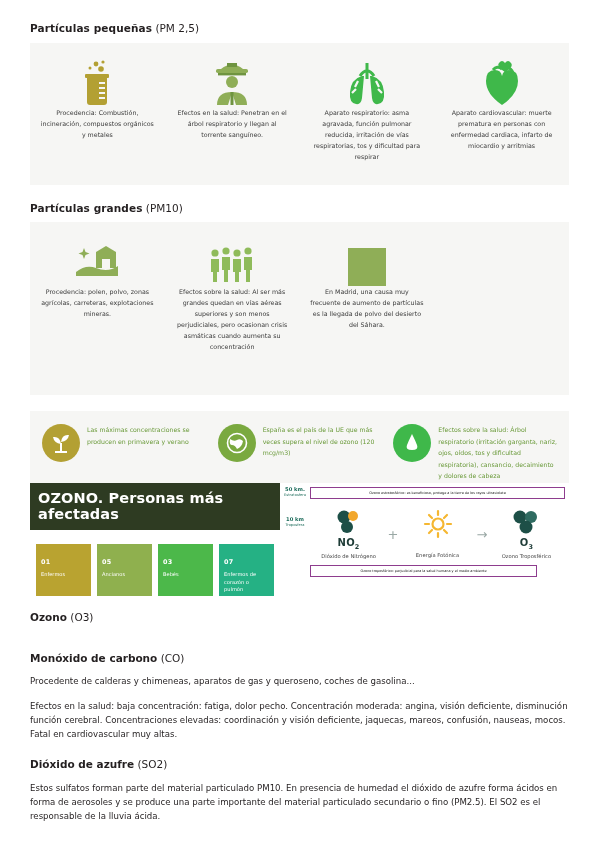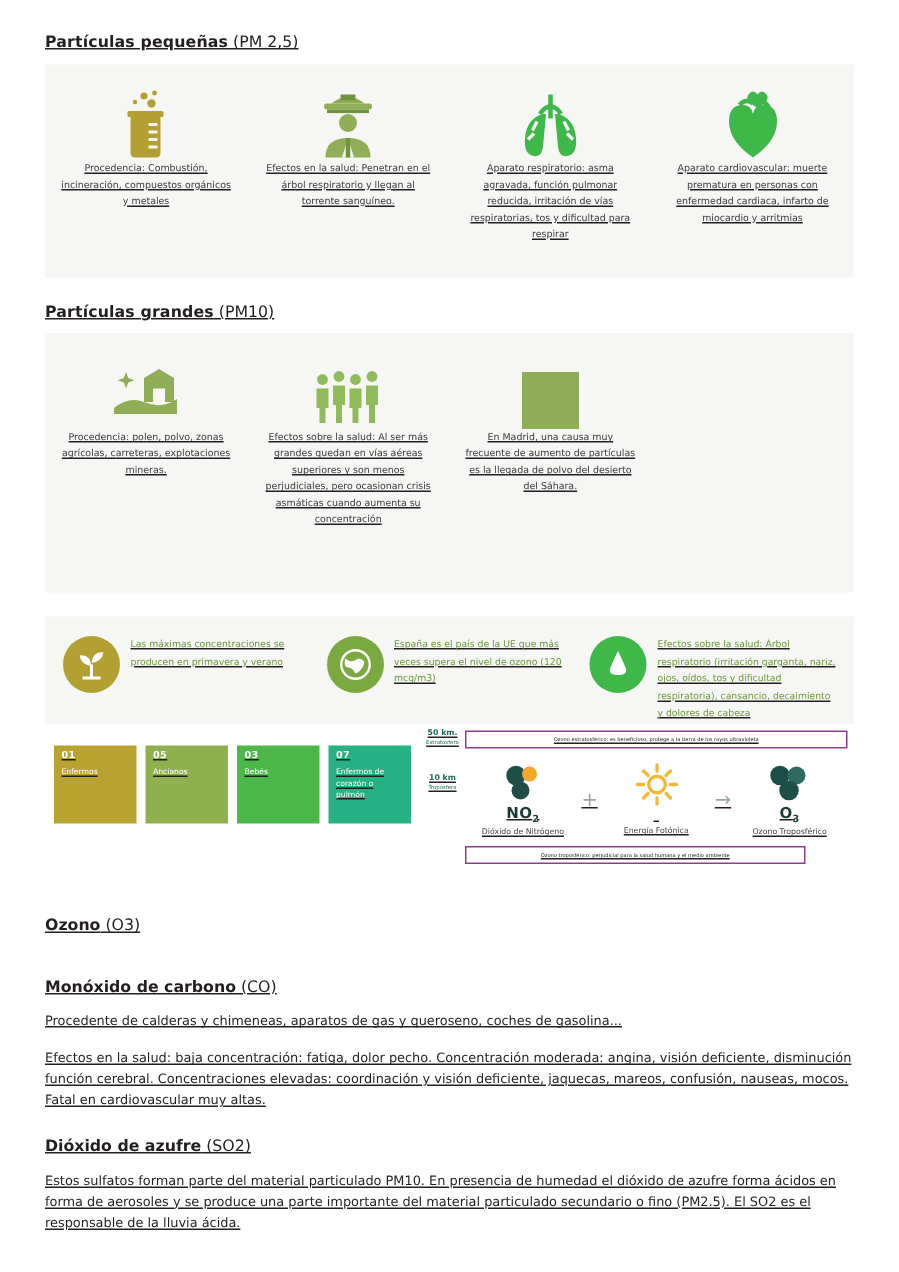--- a/index.html
+++ b/index.html
@@ -4,21 +4,21 @@
 <style>
   * { box-sizing: border-box; }
   html, body { margin:0; padding:0; }
   body {
     width: 599px; height: 848px;
     background: #ffffff;
     font-family: "DejaVu Sans", "Liberation Sans", sans-serif;
     color: #231f20;
     overflow: hidden;
   }
-  .page { position: relative; width:599px; height:824px; padding: 0 30px; text-decoration: underline; }
+  .page { position: relative; width:599px; height:824px; padding: 0 30px; }
 
   
   .sec-head { font-size: 10.5px; margin: 0; padding: 0; line-height: 1.2; }
   .sec-head b { font-weight: 700; letter-spacing: .1px; }
   .sec-head span { font-weight: 400; }
 
   
   .panel { background: #f6f6f4; width: 100%; }
   .cols { display: flex; }
   .col { flex: 1 1 0; display:flex; flex-direction:column; align-items:center; }
@@ -41,21 +41,21 @@
 
   
   .oz-wrap { display:flex; }
   .oz-left { width:250px; }
   .oz-title {
     background:#2e3b22; color:#fff; font-size:14.5px; font-weight:700;
     padding:7px 8px 8px 8px; letter-spacing:.1px;
   }
   .oz-body { background:#ffffff; padding:14px 6px 10px 6px; }
   .cards { display:flex; gap:6px; }
-  .card { flex:1 1 0; height:52px; padding:2px 5px 0 5px; color:#fff; }
+  .card { flex:1 1 0; height:52px; padding:14px 5px 0 5px; color:#fff; }
   .card .num { font-size:6.4px; font-weight:700; letter-spacing:.3px; }
   .card .lbl { font-size:5.1px; line-height:1.5; margin-top:5px; }
 
   
   .diag { flex:1 1 0; background:#ffffff; position:relative; padding:4px 4px 4px 0; }
   .alt-row { display:flex; align-items:flex-start; }
   .alt-lbl { width:30px; text-align:center; flex:0 0 30px; }
   .alt-km { font-size:5.2px; font-weight:700; color:#1b6b5a; line-height:1.1; }
   .alt-layer { font-size:3.6px; color:#1b6b5a; line-height:1.2; }
   .note-box {
@@ -232,20 +232,21 @@
       </div>
       <div class="band-txt tall">Efectos sobre la salud: Árbol respiratorio (irritación garganta, nariz, ojos, oídos, tos y dificultad respiratoria), cansancio, decaimiento y dolores de cabeza</div>
     </div>
 
   </div>
 
   <div style="height:0px"></div>
   <div class="oz-wrap" style="height:115px">
 
     <div class="oz-left">
+      <div class="oz-title">OZONO. Personas más afectadas</div>
       <div class="oz-body">
         <div class="cards">
           <div class="card" style="background:#b9a330">
             <div class="num">01</div>
             <div class="lbl">Enfermos</div>
           </div>
           <div class="card" style="background:#8fb04e">
             <div class="num">05</div>
             <div class="lbl">Ancianos</div>
           </div>

